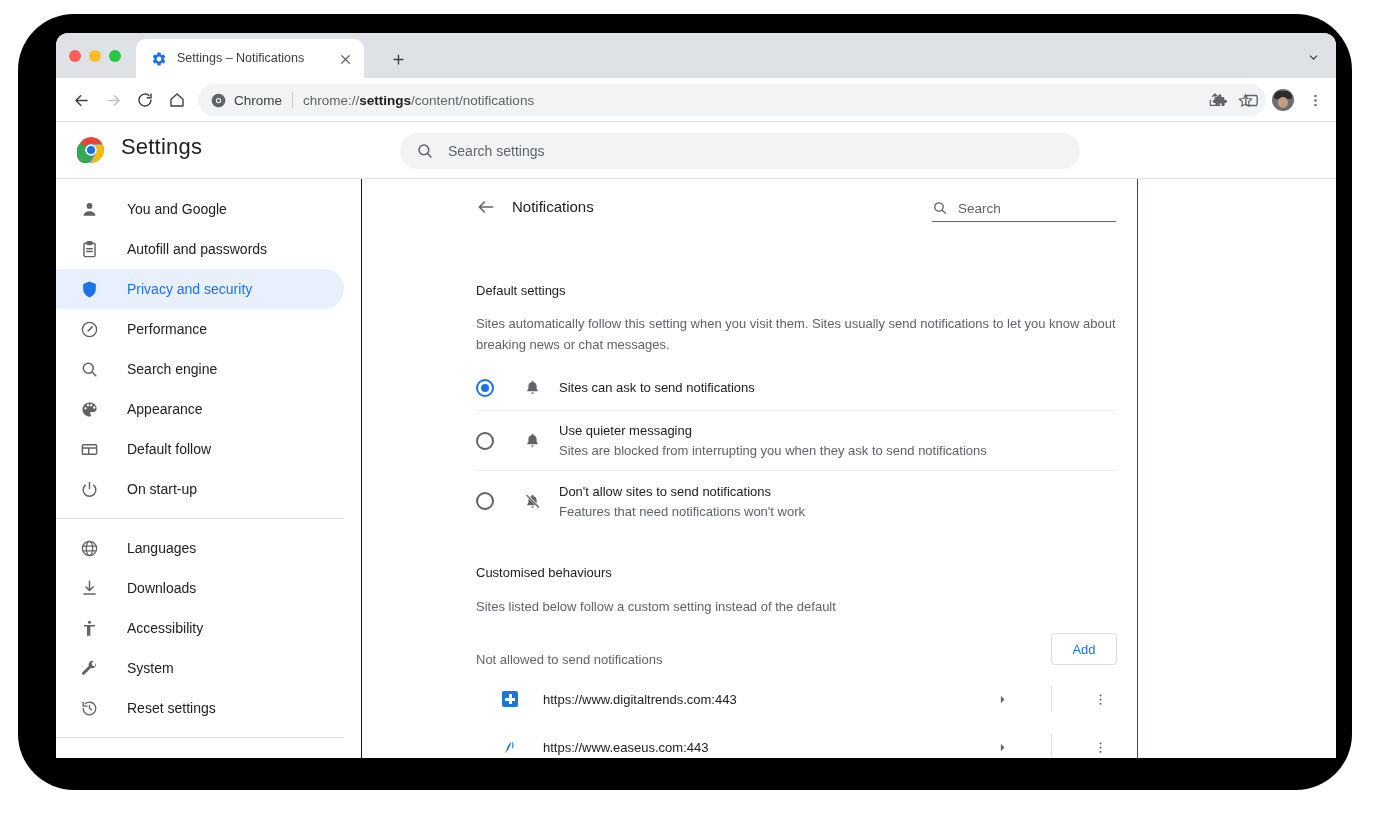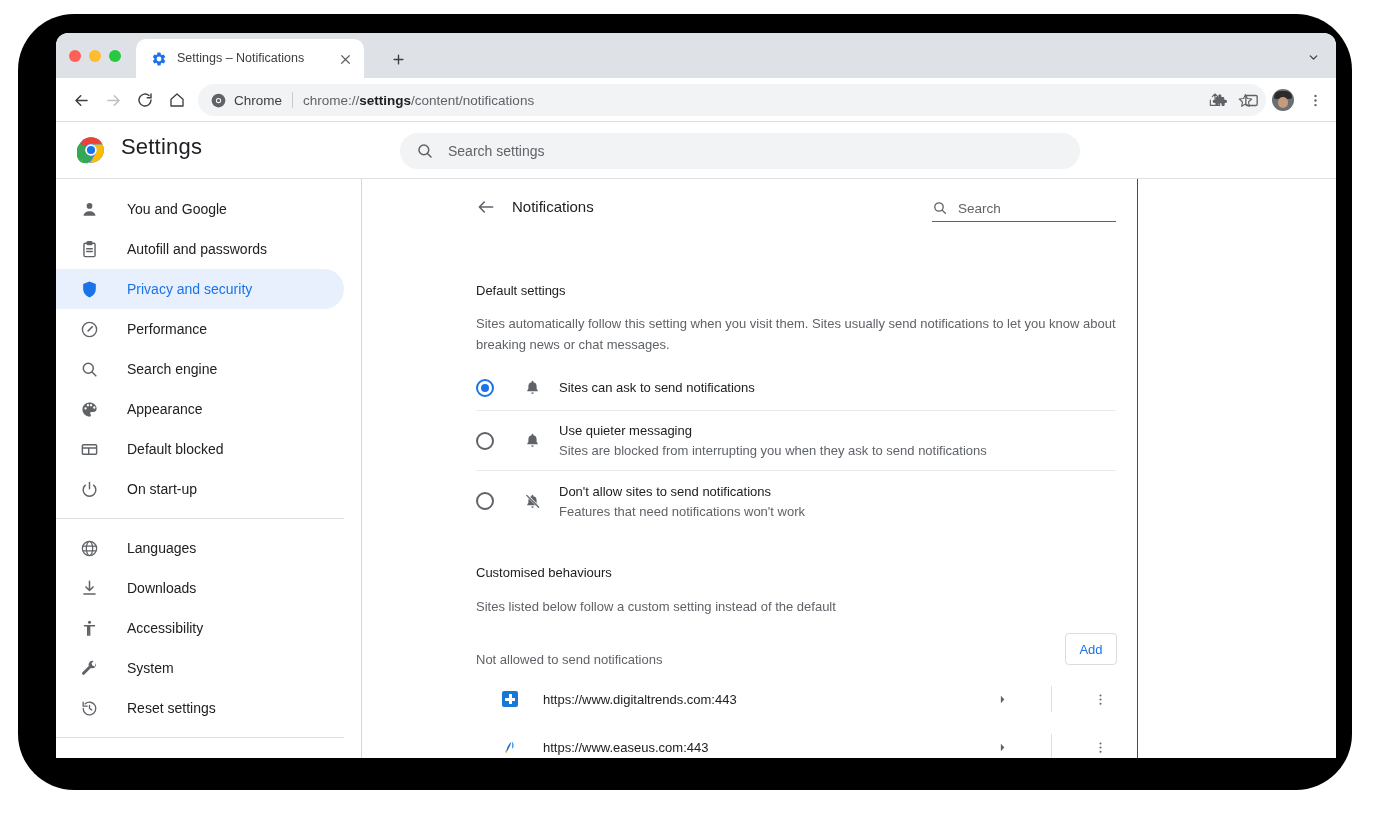--- a/index.html
+++ b/index.html
@@ -190,21 +190,21 @@
     flex: 1; border: none; outline: none; background: transparent;
     margin-left: 14px; margin-right: 16px;
     font-family: "Liberation Sans", sans-serif;
     font-size: 14px; color: #202124;
   }
   #global-search-input::placeholder { color: #5f6368; }
 
   #body-wrap {
     position: relative;
     height: 580px;
-    background: #fde047;
+    background: #0f172a;
   }
   #divider-top {
     position: absolute; left: 0; top: 0; right: 0;
     height: 1px; background: #e0e0e0;
   }
 
   
   #sidebar {
     position: absolute;
     left: 0; top: 1px;
@@ -322,21 +322,21 @@
     width: 20px; height: 20px; margin-left: 28px;
     color: #5f6368; flex: none;
     display: flex; align-items: center; justify-content: center;
   }
   .radio-texts { margin-left: 17px; }
   .radio-title { font-size: 13px; color: #202124; line-height: 19px; }
   .radio-sub   { font-size: 13px; color: #5f6368; line-height: 19px; margin-top: 1px; }
 
   #add-button {
     position: absolute; right: 20px;
-    width: 52px; height: 32px;
+    width: 66px; height: 32px;
     border: 1px solid #dadce0; border-radius: 4px;
     background: #ffffff;
     color: #1a73e8; font-size: 13px; font-weight: 500;
     font-family: "Liberation Sans", sans-serif;
     cursor: pointer;
     display: flex; align-items: center; justify-content: center;
   }
 
   .site-row {
     position: absolute; left: 140px;
@@ -594,21 +594,21 @@
           <span class="si-label">Appearance</span>
         </div>
 
         <div class="side-item">
           <span class="si-icon">
             <svg viewBox="0 0 24 24" width="19" height="19" fill="none" stroke="currentColor" stroke-width="1.8">
               <rect x="3" y="6" width="18" height="12" rx="1.4"></rect>
               <path d="M3 10 H21 M11 10 V18"></path>
             </svg>
           </span>
-          <span class="si-label">Default blocked</span>
+          <span class="si-label">Default follow</span>
         </div>
 
         <div class="side-item">
           <span class="si-icon">
             <svg viewBox="0 0 24 24" width="19" height="19" fill="none" stroke="currentColor" stroke-width="1.8" stroke-linecap="round">
               <path d="M12 3 V11"></path>
               <path d="M6.8 6.5a8 8 0 1 0 10.4 0"></path>
             </svg>
           </span>
           <span class="si-label">On start-up</span>

